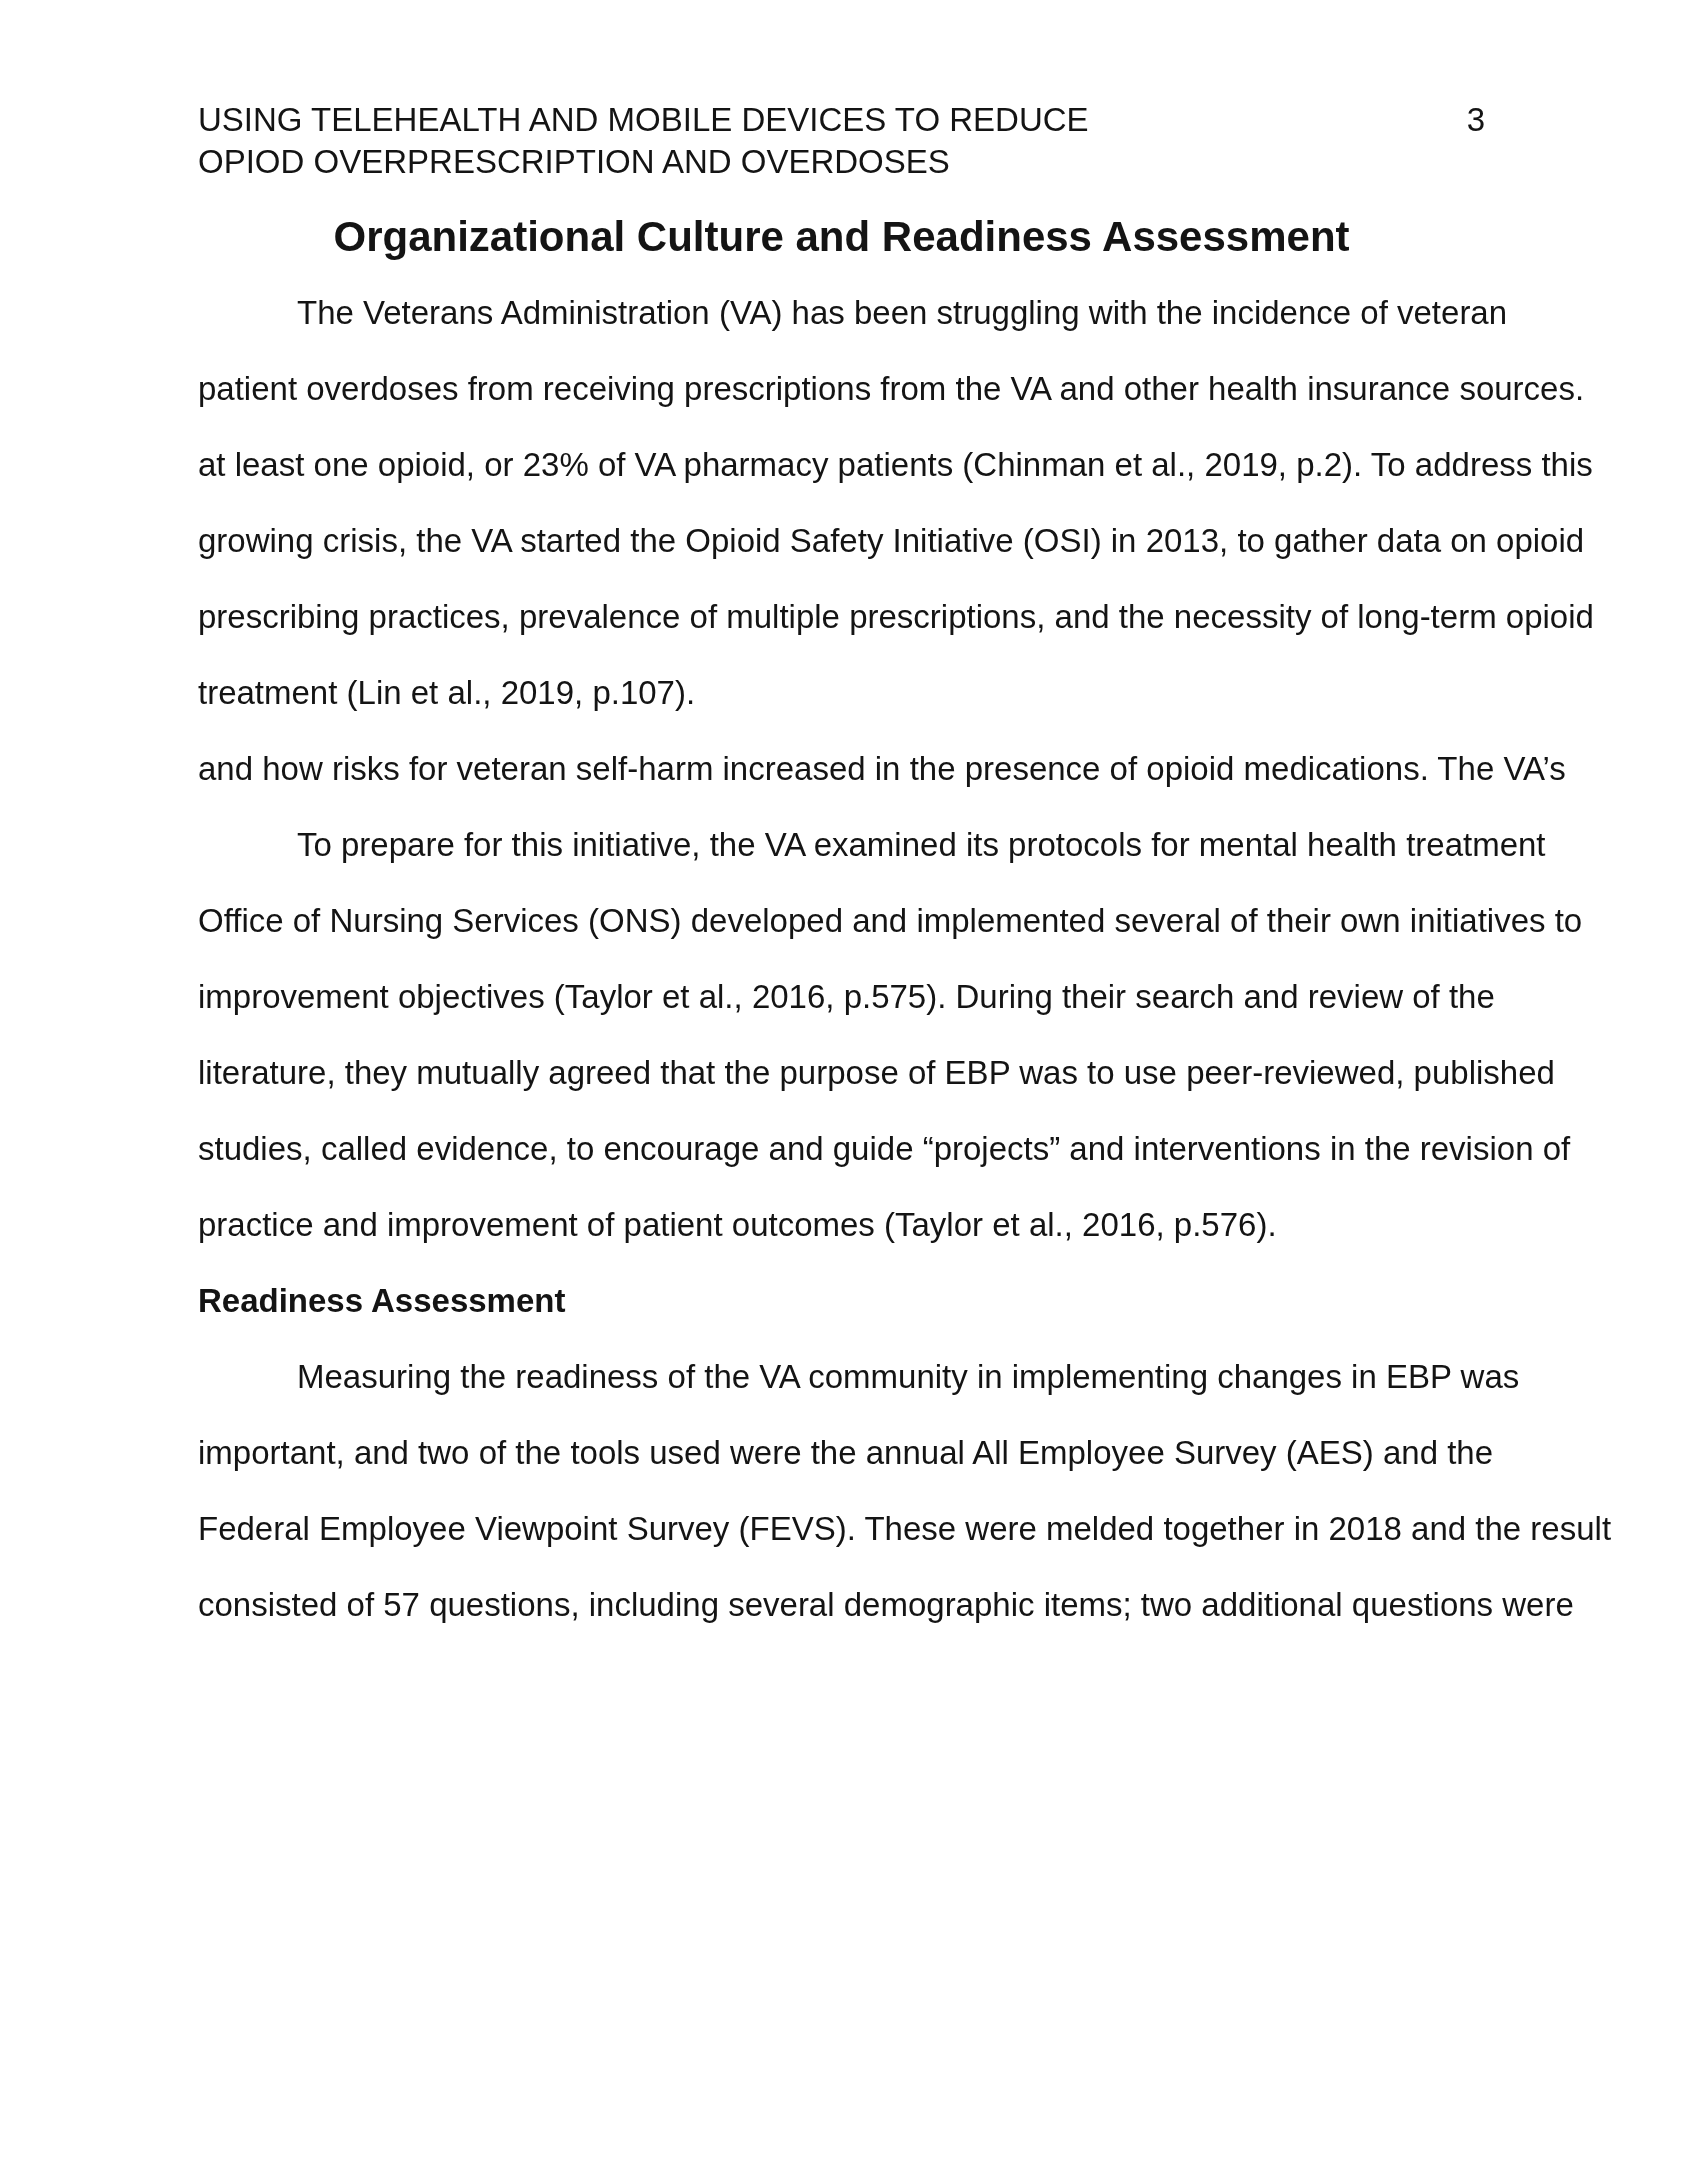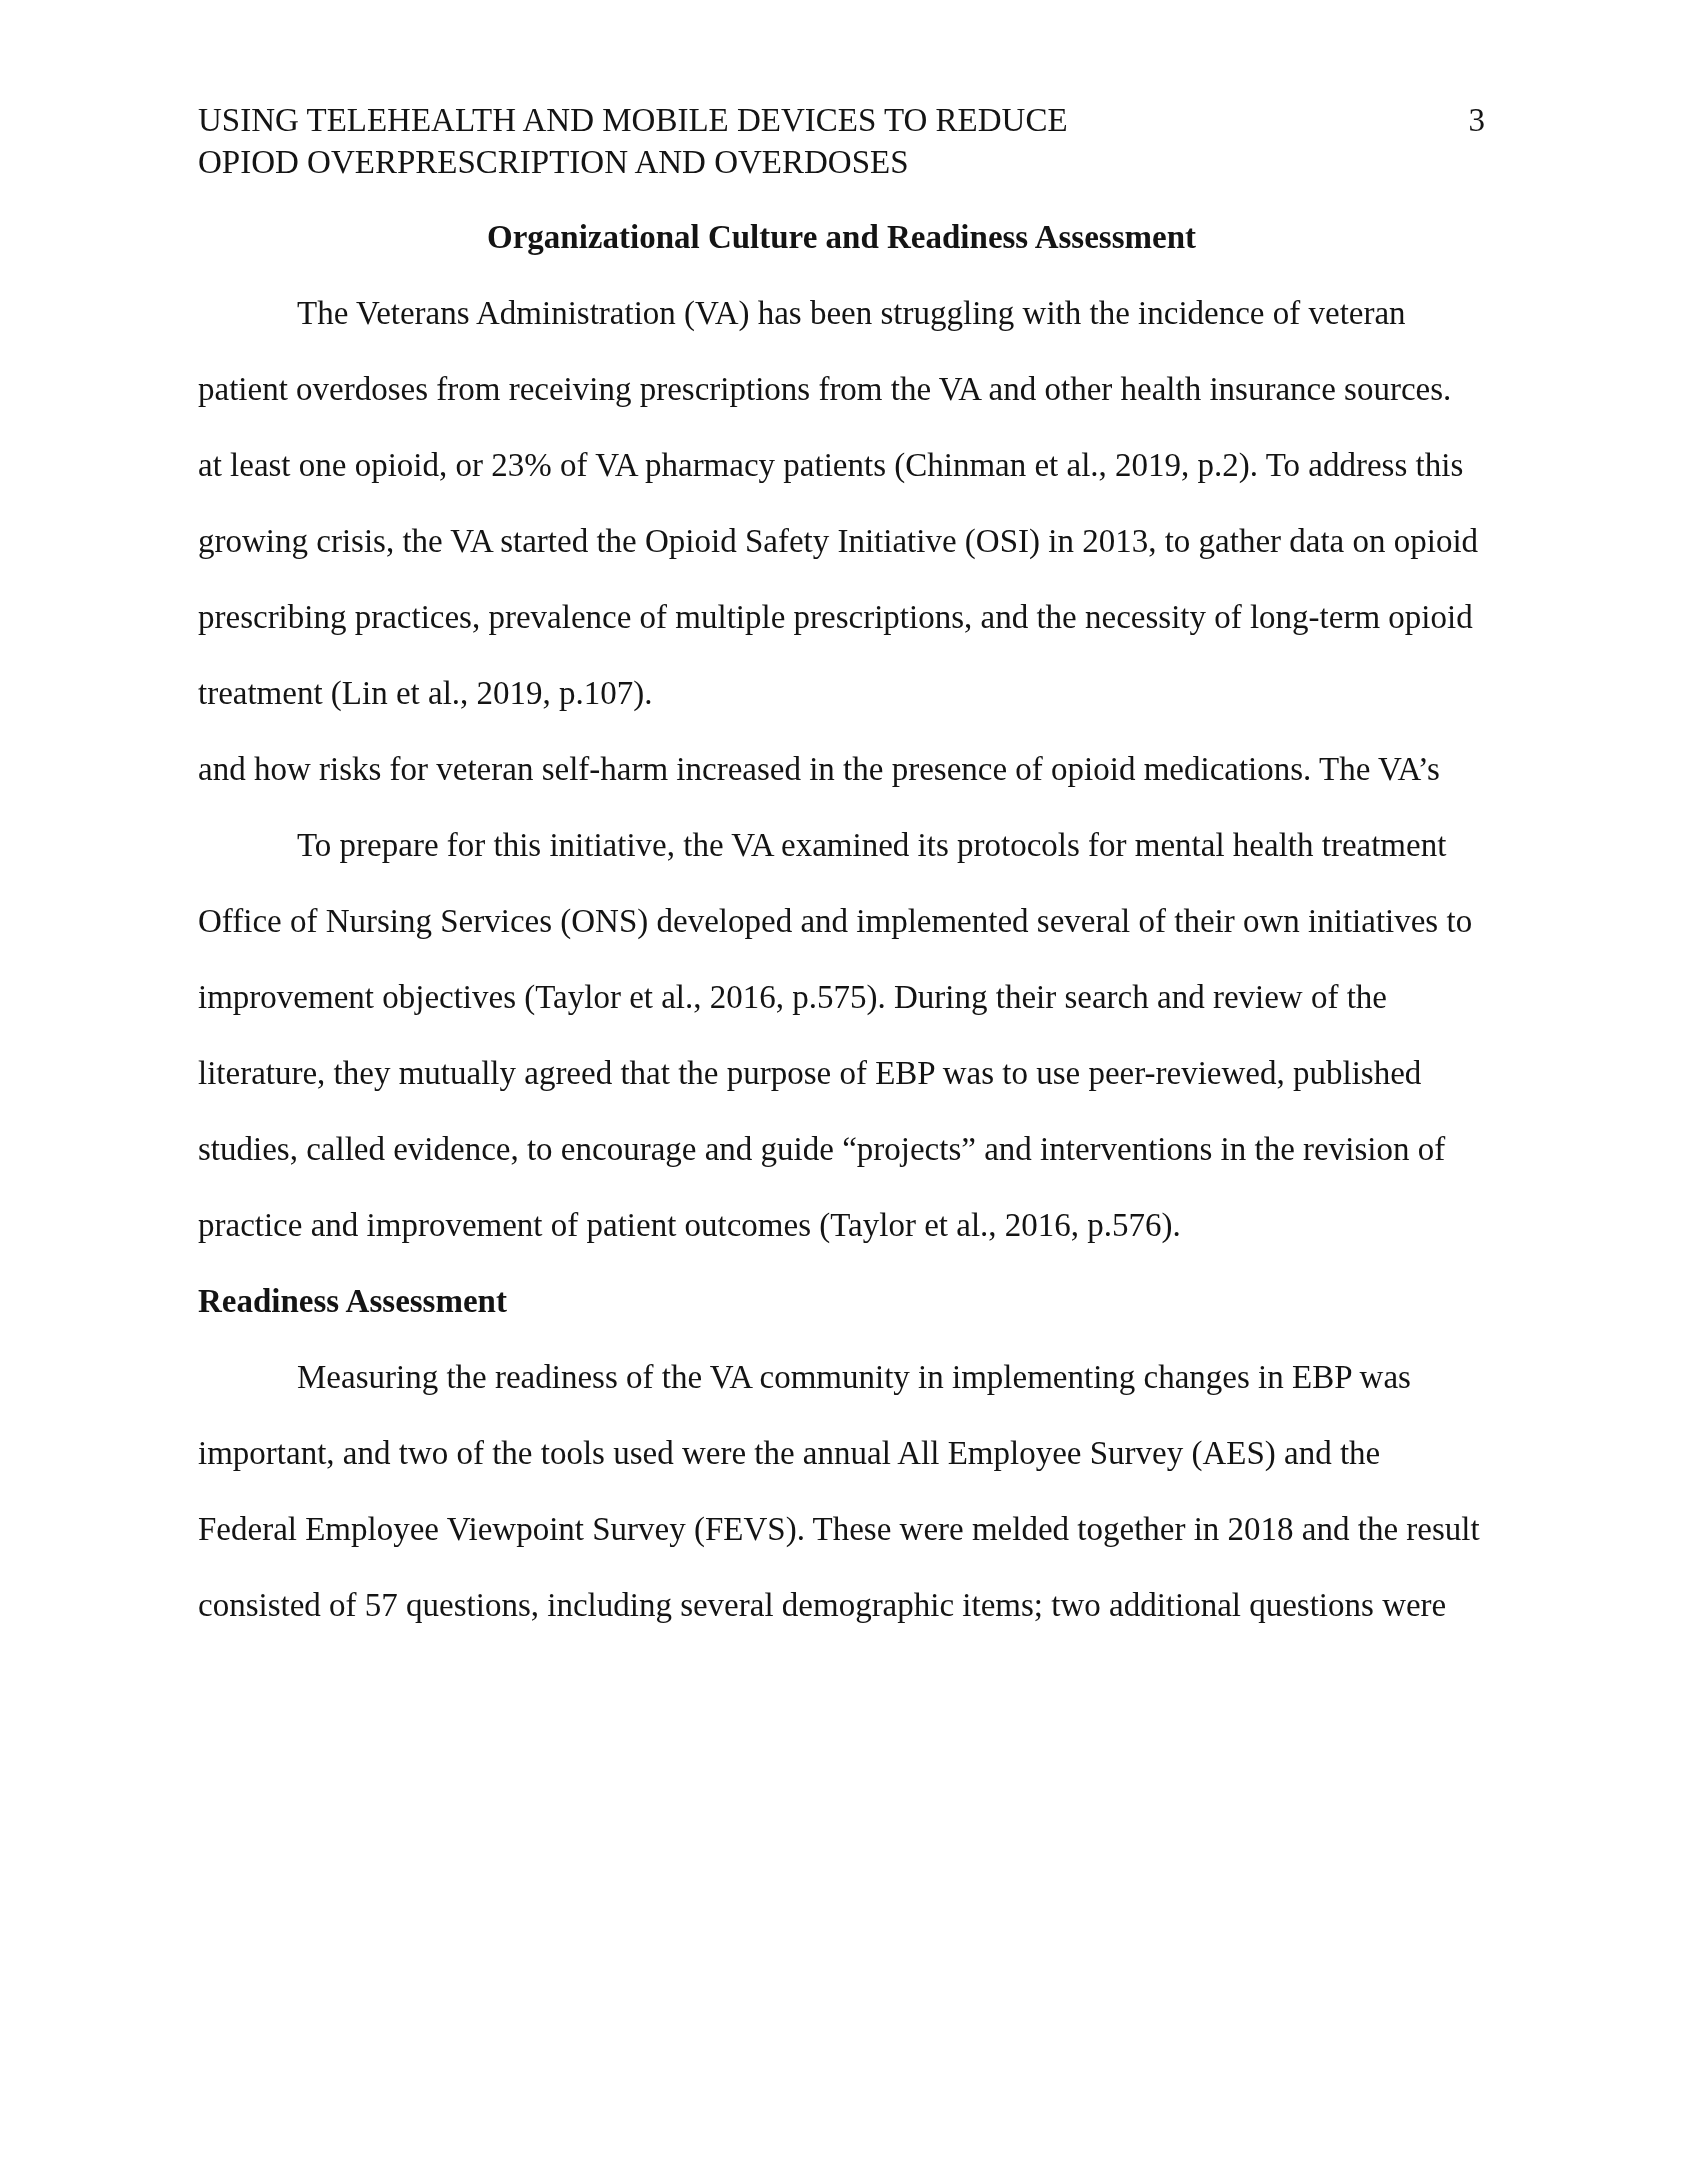--- a/index.html
+++ b/index.html
@@ -8,41 +8,41 @@
     background: #ffffff;
   }
   .page {
     position: relative;
     width: 1683px;
     height: 2178px;
     box-sizing: border-box;
     padding: 99px 198px 0 198px;
     background: #ffffff;
     color: #141414;
-    font-family: Liberation Serif, serif;
+    font-family: Liberation Sans, sans-serif;
     font-size: 33px;
     overflow: hidden;
   }
   .running-head {
     line-height: 42px;
   }
   .head-row {
     display: flex;
     justify-content: space-between;
     white-space: nowrap;
   }
   .page-number {
     text-align: right;
   }
   .doc-body {
     margin-top: 16px;
   }
   .doc-title {
     margin: 0;
-    font-size: 33px;
+    font-size: 42px;
     font-weight: bold;
     text-align: center;
     line-height: 76px;
     white-space: nowrap;
   }
   .line {
     line-height: 76px;
     white-space: nowrap;
   }
   .line.indent {

